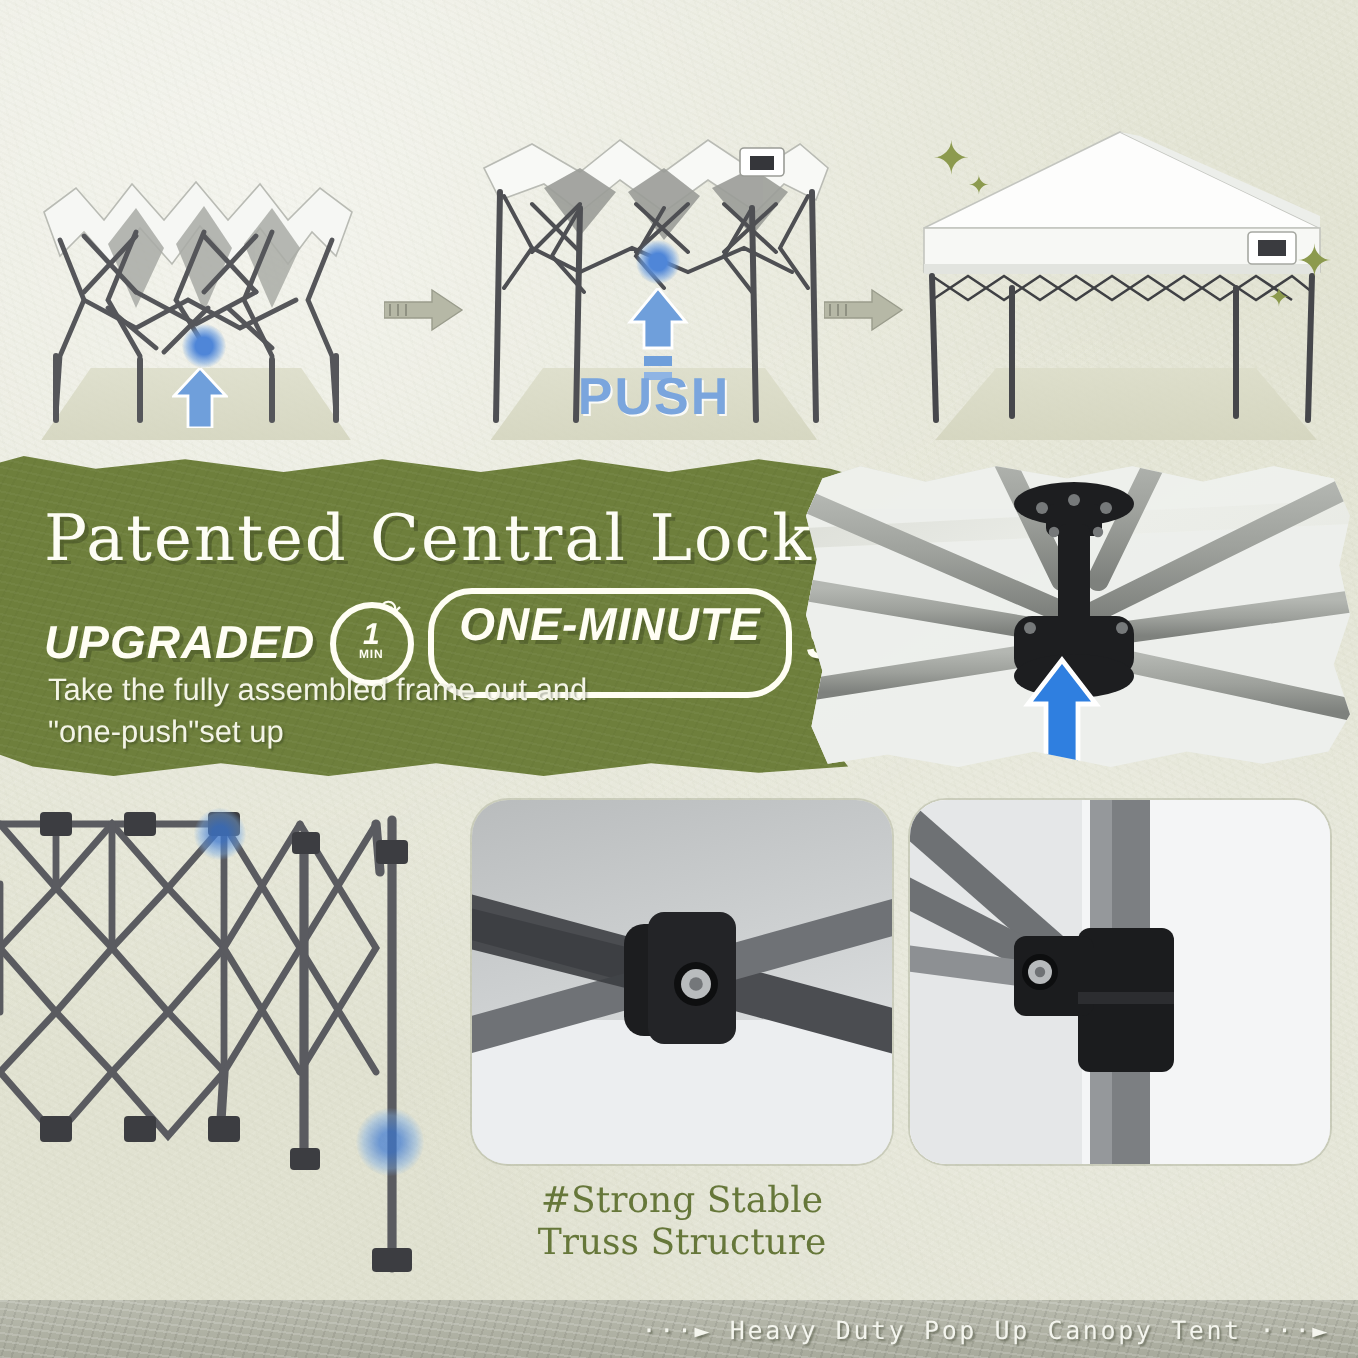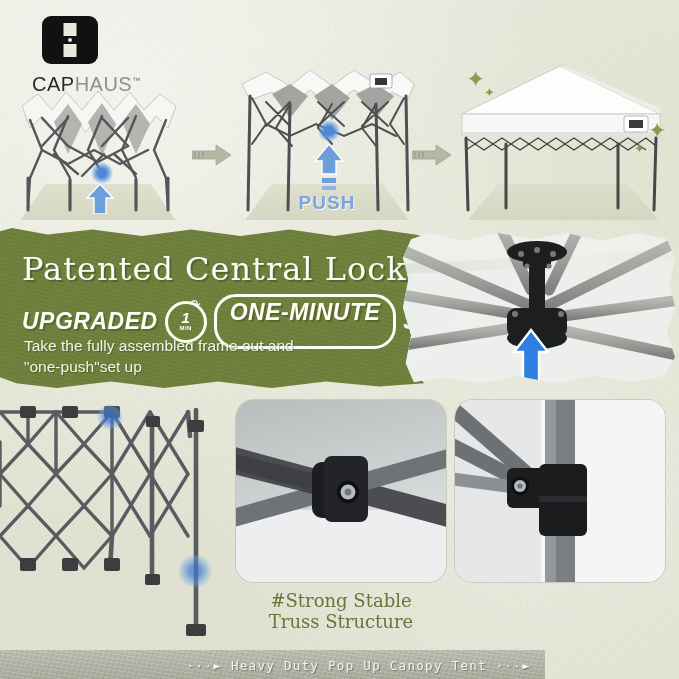--- a/index.html
+++ b/index.html
@@ -36,21 +36,21 @@
   #toprow{position:absolute;left:0;top:58px;width:679px;height:162px;}
   .panel{position:absolute;top:0;height:162px;}
   .ground{position:absolute;left:50%;bottom:0;transform:translateX(-50%);
     width:86%;height:36px;background:linear-gradient(180deg,#dcddc9,#d3d4bd);
     clip-path:polygon(16% 0,84% 0,100% 100%,0 100%);opacity:.85;}
   .sep{position:absolute;top:86px;width:40px;height:22px;}
   .sep svg{width:100%;height:100%;}
 
   .bluetxt{position:absolute;font-weight:bold;color:#7aa5dd;
     text-shadow:1px 1px 0 rgba(255,255,255,.85);letter-spacing:1px;}
-  .push-label{font-size:19px;left:50%;transform:translateX(-50%);bottom:6px;}
+  .push-label{font-size:26px;left:50%;transform:translateX(-50%);bottom:6px;}
   .complete-label{font-size:22px;left:50%;transform:translateX(-50%);top:72px;}
   .glowdot{position:absolute;width:22px;height:22px;border-radius:50%;
     background:radial-gradient(circle,#4f86d8 28%,rgba(110,160,226,.55) 55%,rgba(140,180,230,0) 72%);}
 
   .spark{position:absolute;color:#8c9a4e;line-height:1;}
 
   
   #banner{position:absolute;left:0;top:222px;width:679px;height:172px;overflow:hidden;}
   .bandbg{position:absolute;left:-6px;top:6px;width:448px;height:160px;background:#6e7f3c;
     clip-path:polygon(0% 3%,4% 0%,12% 4%,22% 1%,33% 5%,44% 1%,55% 5%,66% 1%,76% 5%,86% 1%,94% 4%,
@@ -90,41 +90,35 @@
   .card{position:absolute;top:4px;width:210px;height:182px;border-radius:18px;overflow:hidden;
     box-shadow:0 0 0 1px rgba(150,155,130,.35);}
   #card1{left:236px;background:linear-gradient(165deg,#b9bcbd 0%,#cfd2d3 48%,#e9ebec 100%);}
   #card2{left:455px;background:linear-gradient(165deg,#e8eaeb 0%,#f2f3f4 50%,#dfe1e2 100%);}
   .caption{position:absolute;top:194px;width:214px;text-align:center;
     font-family:"DejaVu Serif",serif;font-size:18px;line-height:21px;color:#66773a;}
   #cap1{left:234px;} #cap2{left:453px;}
   .caption .l2{display:block;}
 
   
-  #footer{position:absolute;left:0;bottom:0;width:545px;height:29px;
+  #footer{position:absolute;left:0;bottom:0;width:679px;height:29px;
     background:linear-gradient(180deg,#b9bbae,#a8aa9c);text-align:center;}
   #footer .ftex{position:absolute;inset:0;opacity:.35;
     background-image:repeating-linear-gradient(8deg,rgba(255,255,255,.45) 0 1px,rgba(0,0,0,0) 1px 4px),
                      repeating-linear-gradient(-72deg,rgba(0,0,0,.18) 0 1px,rgba(0,0,0,0) 1px 5px);}
   #footer-text{position:absolute;right:14px;top:50%;transform:translateY(-50%);
     font-family:"DejaVu Sans Mono",monospace;font-size:12.5px;color:#f4f5ee;letter-spacing:1.3px;
     text-shadow:1px 1px 1px rgba(60,65,45,.5);}
 </style>
 </head>
 <body>
 
 <div id="root">
   <div class="noise"></div>
 
-  <div id="logo">
-    <div class="mark">
-      <div class="markdot"></div>
-    </div>
-    <div class="wordmark"><span>CAP</span><span class="lt">HAUS</span><sup>™</sup></div>
-  </div>
 
   <div id="toprow">
 
     <div class="panel" id="p1" style="left:8px;width:180px;">
       <div class="ground"></div>
       <svg viewBox="0 0 180 162" style="position:absolute;inset:0;width:100%;height:100%;">
         <g fill="#f6f7f4" stroke="#b9bbb4" stroke-width=".8">
           <path d="M14 48 L30 36 L44 52 L58 34 L74 52 L90 33 L106 52 L122 34 L136 52 L152 36 L168 48
                    L160 70 L148 58 L136 74 L122 56 L108 74 L92 55 L78 74 L62 56 L48 74 L34 58 L22 70 Z"></path>
         </g>

